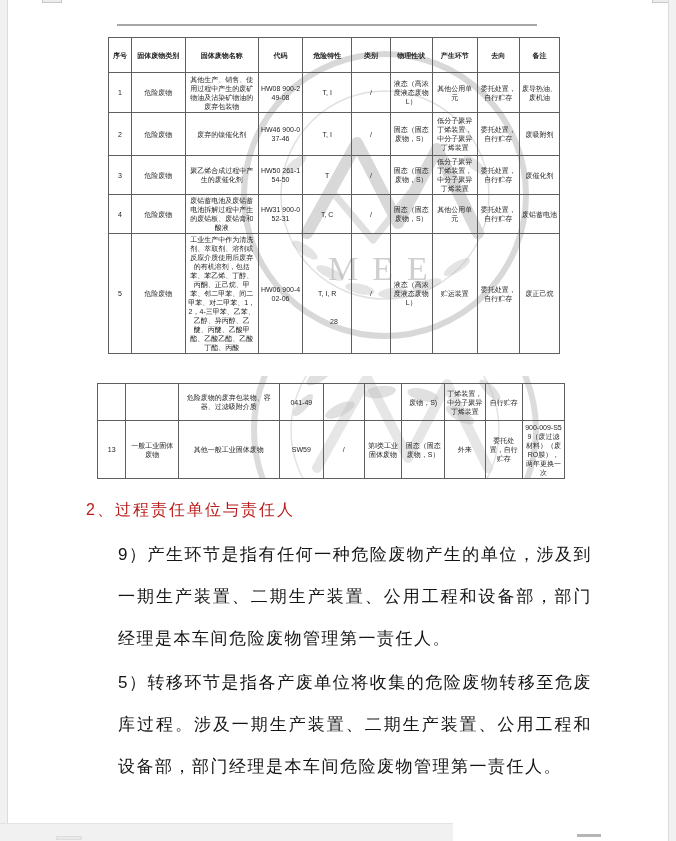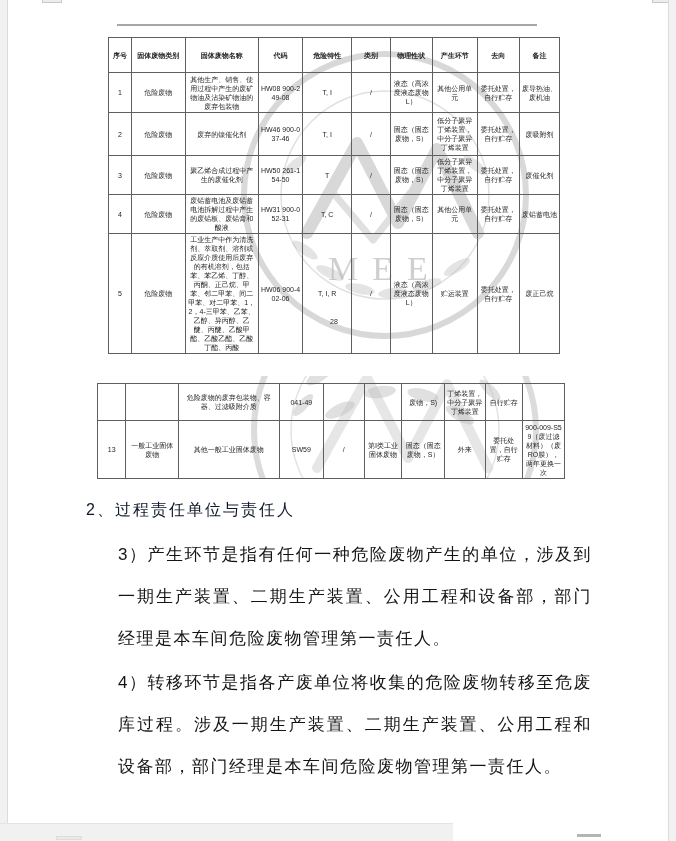--- a/index.html
+++ b/index.html
@@ -51,21 +51,21 @@
   .table-2 { left: 97px;  top: 383px; width: 468px; }
 
   .page-number {
     position: absolute; left: 108px; top: 318px; width: 452px;
     text-align: center; font-size: 7px; color: #333;
   }
 
   
   .section-heading {
     position: absolute; left: 86px; top: 498px; width: 500px;
-    font-size: 16px; line-height: 24px; letter-spacing: 2px; color: #0f172a;
+    font-size: 16px; line-height: 24px; letter-spacing: 2px; color: #b91c1c;
   }
   .body-paragraph {
     position: absolute; left: 118px; width: 474px;
     font-size: 17px; line-height: 42px; letter-spacing: 1.5px;
     text-align: justify; color: #141414;
   }
   .para-1 { top: 534px; height: 127px; }
   .para-2 { top: 662px; height: 127px; }
 </style>
 </head>
@@ -247,22 +247,22 @@
       <td>第Ⅰ类工业固体废物</td>
       <td>固态（固态废物，S）</td>
       <td>外来</td>
       <td>委托处置，自行贮存</td>
       <td>900-009-S59（废过滤材料）（废RO膜），两年更换一次</td>
     </tr>
   </tbody>
     </table>
 
   <div class="section-heading">2、过程责任单位与责任人</div>
-  <div class="body-paragraph para-1">3）产生环节是指有任何一种危险废物产生的单位，涉及到一期生产装置、二期生产装置、公用工程和设备部，部门经理是本车间危险废物管理第一责任人。</div>
-  <div class="body-paragraph para-2">4）转移环节是指各产废单位将收集的危险废物转移至危废库过程。涉及一期生产装置、二期生产装置、公用工程和设备部，部门经理是本车间危险废物管理第一责任人。</div>
+  <div class="body-paragraph para-1">9）产生环节是指有任何一种危险废物产生的单位，涉及到一期生产装置、二期生产装置、公用工程和设备部，部门经理是本车间危险废物管理第一责任人。</div>
+  <div class="body-paragraph para-2">5）转移环节是指各产废单位将收集的危险废物转移至危废库过程。涉及一期生产装置、二期生产装置、公用工程和设备部，部门经理是本车间危险废物管理第一责任人。</div>
 
   <div class="gutter gutter-left"></div>
   <div class="gutter gutter-right"></div>
   <div class="gutter gutter-bottom"></div>
   <div class="fragment frag-bottom-left"></div>
   <div class="fragment frag-bottom-right"></div>
 
 </div>
 
 </body></html>

